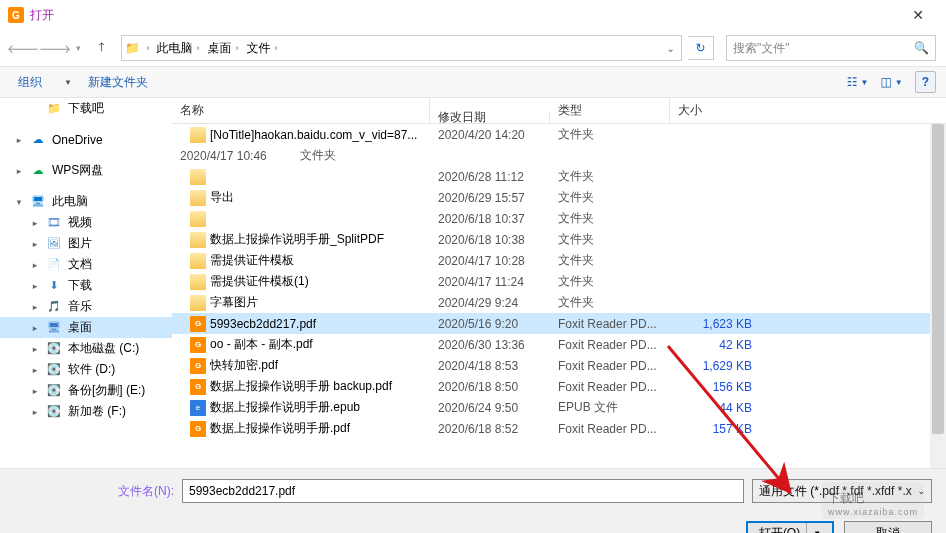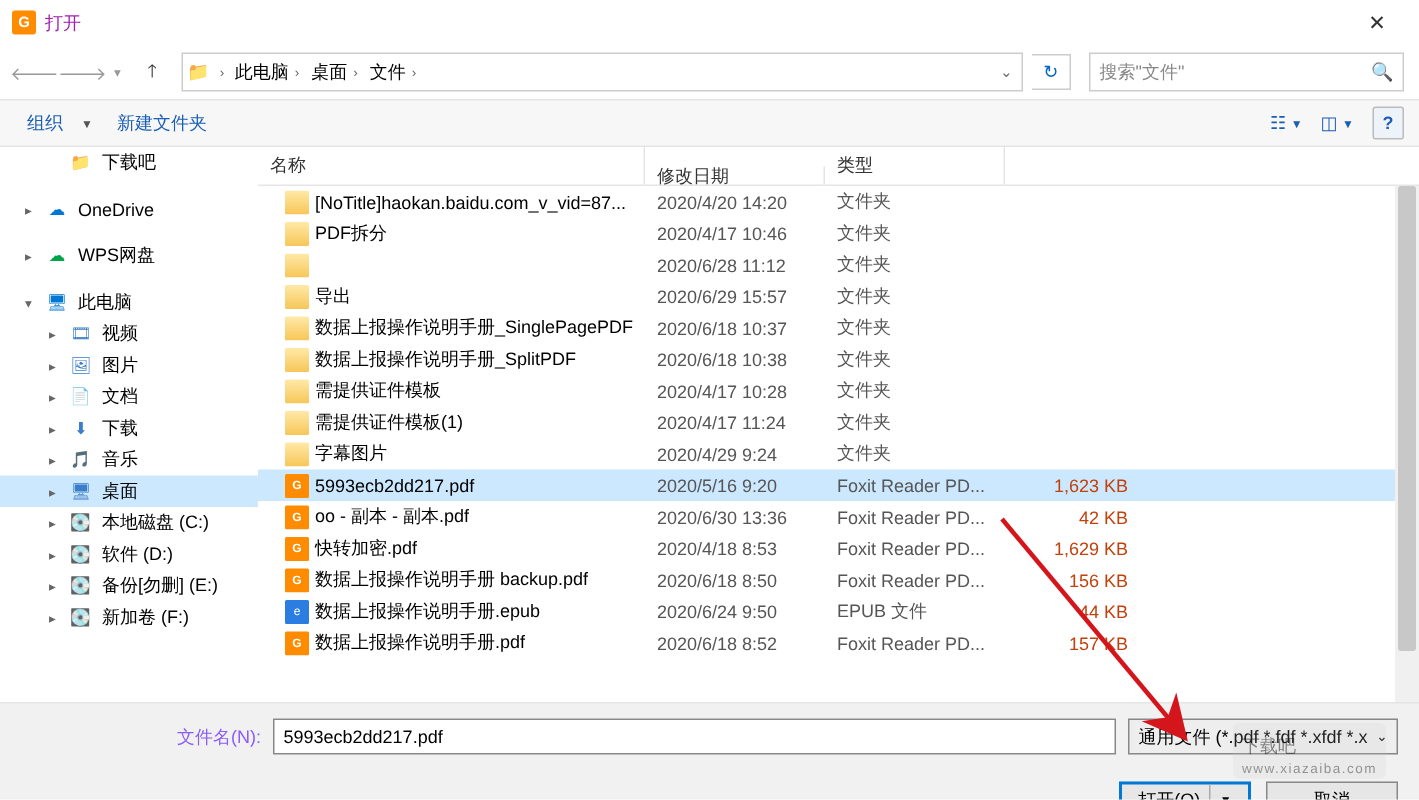--- a/index.html
+++ b/index.html
@@ -20,21 +20,21 @@
 .breadcrumb .folder-icon { width: 22px; display: flex; align-items: center; justify-content: center; }
 .breadcrumb .crumb { padding: 0 4px; display: flex; align-items: center; gap: 4px; height: 100%; }
 .breadcrumb .crumb .chev { font-size: 9px; color: #666; }
 .breadcrumb .end-dropdown { margin-left: auto; padding: 0 6px; color: #666; font-size: 10px; border-left: 1px solid transparent; }
 .refresh-btn { width: 26px; height: 24px; border: 1px solid #ccc; border-left: none; display: flex; align-items: center; justify-content: center; color: #0066cc; }
 .search-box { width: 210px; height: 26px; border: 1px solid #ccc; display: flex; align-items: center; padding: 0 6px; color: #888; margin-left: 6px; }
 .search-box .mag { margin-left: auto; color: #666; }
 
 
 .toolbar { height: 32px; border-top: 1px solid #e5e5e5; border-bottom: 1px solid #e5e5e5; background: #f7f7f7; display: flex; align-items: center; padding: 0 10px; }
-.toolbar .tb-item { padding: 4px 8px; color: #1a5fb4; display: flex; align-items: center; gap: 12px; }
+.toolbar .tb-item { padding: 4px 8px; color: #1a5fb4; display: flex; align-items: center; gap: 22px; }
 .toolbar .tb-item .chev { font-size: 8px; color: #555; }
 .toolbar .spacer { flex: 1; }
 .toolbar .view-btn { padding: 3px 6px; color: #1a5fb4; display: flex; align-items: center; gap: 3px; }
 .toolbar .help-btn { color: #1a5fb4; padding: 3px 6px; font-weight: bold; border: 1px solid #bbb; background:#eef3fa;border-radius:2px;margin-left:6px; }
 
 
 .main { display: flex; height: 370px; }
 .sidebar { width: 172px; overflow-y: auto; background: #fff; }
 .side-item { display: flex; align-items: center; height: 21px; padding-left: 30px; gap: 6px; cursor: default; white-space: nowrap; }
 .side-item.lvl0 { padding-left: 14px; }
@@ -62,21 +62,21 @@
 .col.date { width: 120px; margin-top: 13px; }
 .col.type { width: 120px; }
 .col.size { flex: 1; border-right:none; }
 .rows { }
 .row { display: flex; height: 21px; align-items: center; }
 .row.sel { background: #cce8ff; }
 .row .cell { padding: 0 8px; white-space: nowrap; overflow: hidden; text-overflow: ellipsis; }
 .row .cell.name { width: 258px; display: flex; align-items: center; gap: 4px; padding-left: 18px; }
 .row .cell.date { width: 120px; color: #555; }
 .row .cell.type { width: 120px; color: #555; }
-.row .cell.size { width: 90px; text-align: right; color: #c2410c; }
+.row .cell.size { width: 90px; text-align: right; color: #1d4ed8; }
 .file-icn { width: 16px; height: 16px; display: inline-flex; align-items: center; justify-content: center; font-size: 10px; flex-shrink:0;}
 .file-icn.folder { background: linear-gradient(#ffe9a8,#f7c657); border-radius: 1px; }
 .file-icn.pdf { background: #ff8c00; color: #fff; border-radius: 1px; font-size:8px; font-weight:bold;}
 .file-icn.epub { background: #2b7de1; color: #fff; border-radius: 1px; font-size:8px;}
 
 
 .bottom { border-top: 1px solid #e5e5e5; background: #f1f1f1; padding: 10px 14px 12px; height: 95px; }
 .filename-row { display: flex; align-items: center; gap: 8px; }
 .filename-label { width: 160px; text-align: right; color: #8b5cf6; }
 .filename-input { flex: 1; height: 24px; border: 1px solid #888; padding: 0 6px; background: #fff; }
@@ -223,36 +223,33 @@
         <span class="exp">▸</span>
         <span class="icn disk">💽</span>
         <span>新加卷 (F:)</span>
       </div>
     </div>
   <div class="filelist">
     <div class="columns">
       <div class="col name">名称</div>
       <div class="col date">修改日期</div>
       <div class="col type">类型</div>
+      <div class="col size">大小</div>
     </div>
     <div class="rows" id="rows">
         <div class="row">
           <div class="cell name">
             <span class="file-icn folder"></span>
             <span>[NoTitle]haokan.baidu.com_v_vid=87...</span>
           </div>
           <div class="cell date">2020/4/20 14:20</div>
           <div class="cell type">文件夹</div>
           <div class="cell size"></div>
         </div>
         <div class="row">
-          <div class="cell name">
-            <span class="file-icn folder"></span>
-            <span>PDF拆分</span>
-          </div>
           <div class="cell date">2020/4/17 10:46</div>
           <div class="cell type">文件夹</div>
           <div class="cell size"></div>
         </div>
         <div class="row">
           <div class="cell name">
             <span class="file-icn folder"></span>
           </div>
           <div class="cell date">2020/6/28 11:12</div>
           <div class="cell type">文件夹</div>
@@ -263,21 +260,20 @@
             <span class="file-icn folder"></span>
             <span>导出</span>
           </div>
           <div class="cell date">2020/6/29 15:57</div>
           <div class="cell type">文件夹</div>
           <div class="cell size"></div>
         </div>
         <div class="row">
           <div class="cell name">
             <span class="file-icn folder"></span>
-            <span>数据上报操作说明手册_SinglePagePDF</span>
           </div>
           <div class="cell date">2020/6/18 10:37</div>
           <div class="cell type">文件夹</div>
           <div class="cell size"></div>
         </div>
         <div class="row">
           <div class="cell name">
             <span class="file-icn folder"></span>
             <span>数据上报操作说明手册_SplitPDF</span>
           </div>

